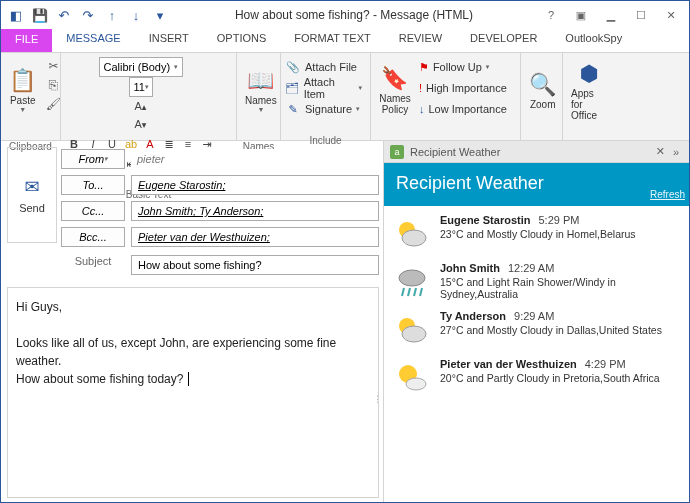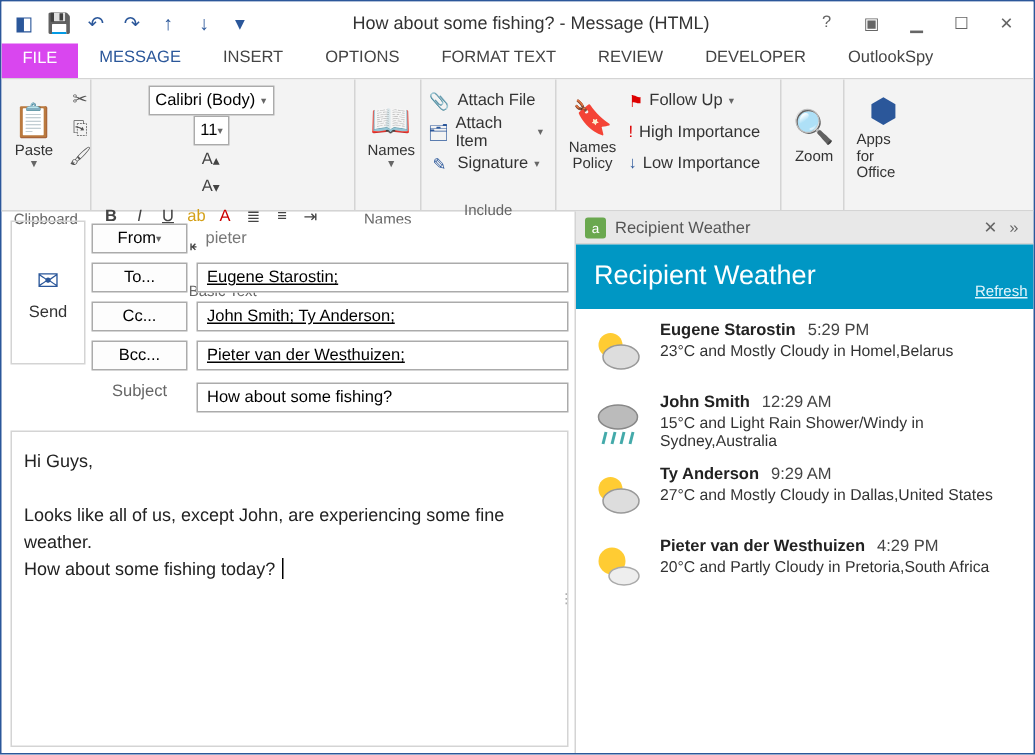--- a/index.html
+++ b/index.html
@@ -40,21 +40,21 @@
 .tags-col { display: flex; flex-direction: column; gap: 1px; font-size: 11px; padding-top: 2px; }
 .tags-row { height: 20px; display: flex; align-items: center; gap: 4px; color: #333; padding-right: 4px; }
 
 .content { display: flex; height: calc(503px - 28px - 24px - 88px - 2px); }
 .compose { flex: 1; padding: 6px 4px 4px 6px; display: flex; flex-direction: column; }
 .header-grid { display: flex; }
 .sendcol { width: 50px; display: flex; flex-direction: column; align-items: center; padding: 4px 0; border: 1px solid #d4d4d4; margin-right: 4px; height: 96px; justify-content: center; }
 .sendcol .ico { font-size: 18px; color: #2b579a; }
 .sendcol .lbl { font-size: 11px; color: #333; margin-top: 4px; }
 .fields { flex: 1; }
-.fld { display: flex; align-items: center; height: 24px; margin-bottom: 2px; }
+.fld { display: flex; align-items: center; height: 24px; margin-bottom: 2px; font-style: italic; }
 .fld-btn { width: 64px; height: 20px; border: 1px solid #ababab; background: #fdfdfd; font-size: 11px; display: flex; align-items: center; justify-content: center; margin-right: 6px; }
 .fld-lbl { width: 64px; font-size: 11px; color: #666; text-align: center; margin-right: 6px; }
 .fld-val { flex: 1; height: 20px; border: 1px solid #ababab; background: #fff; font-size: 11px; padding: 2px 6px; display: flex; align-items: center; }
 .fld-val .underline { text-decoration: underline; }
 .fld-val.plain { border: none; color: #777; }
 .subject-row { display: flex; height: 24px; margin-top: 4px; }
 
 .body-area { flex: 1; border: 1px solid #d4d4d4; background: #fff; margin-top: 8px; padding: 10px 8px; font-size: 12px; color: #222; line-height: 1.5; position: relative; }
 .caret { border-right: 1px solid #000; margin-left: 1px; }
 .resize-grip { position: absolute; right: -4px; top: 50%; color: #aaa; font-size: 9px; }

